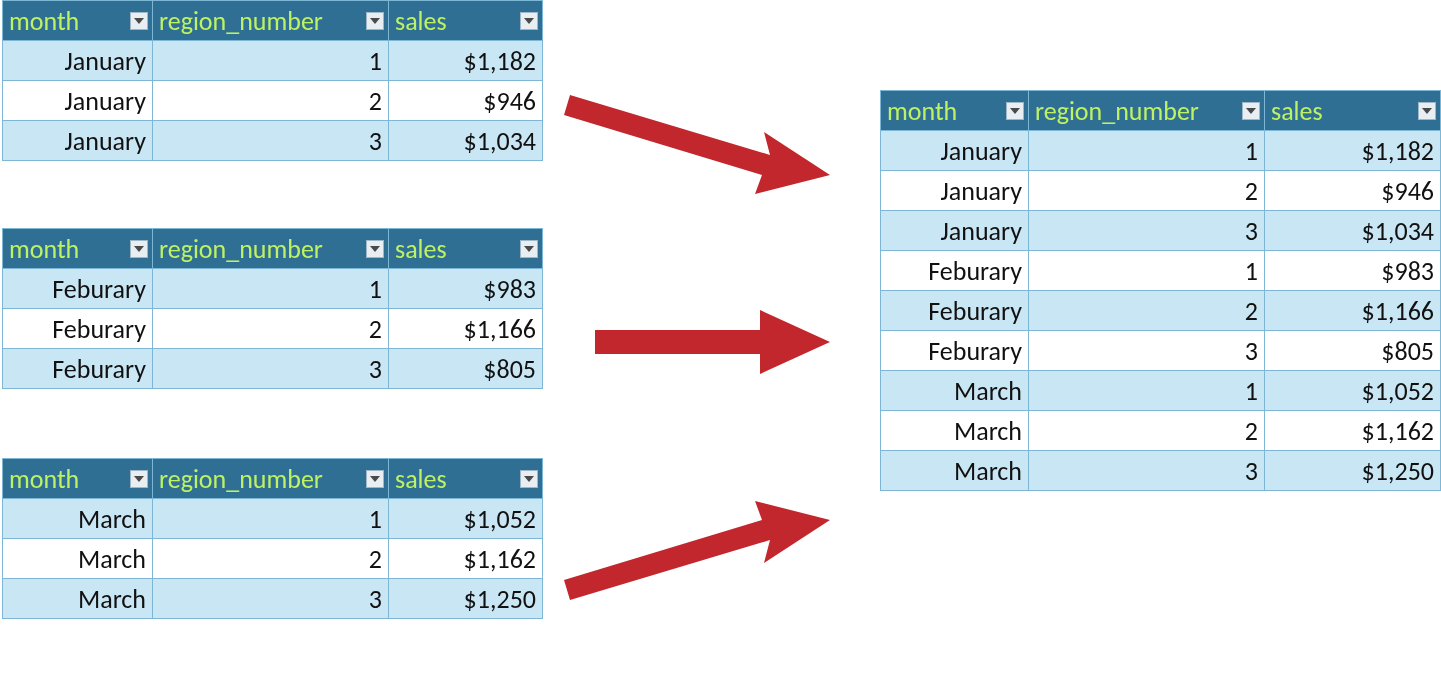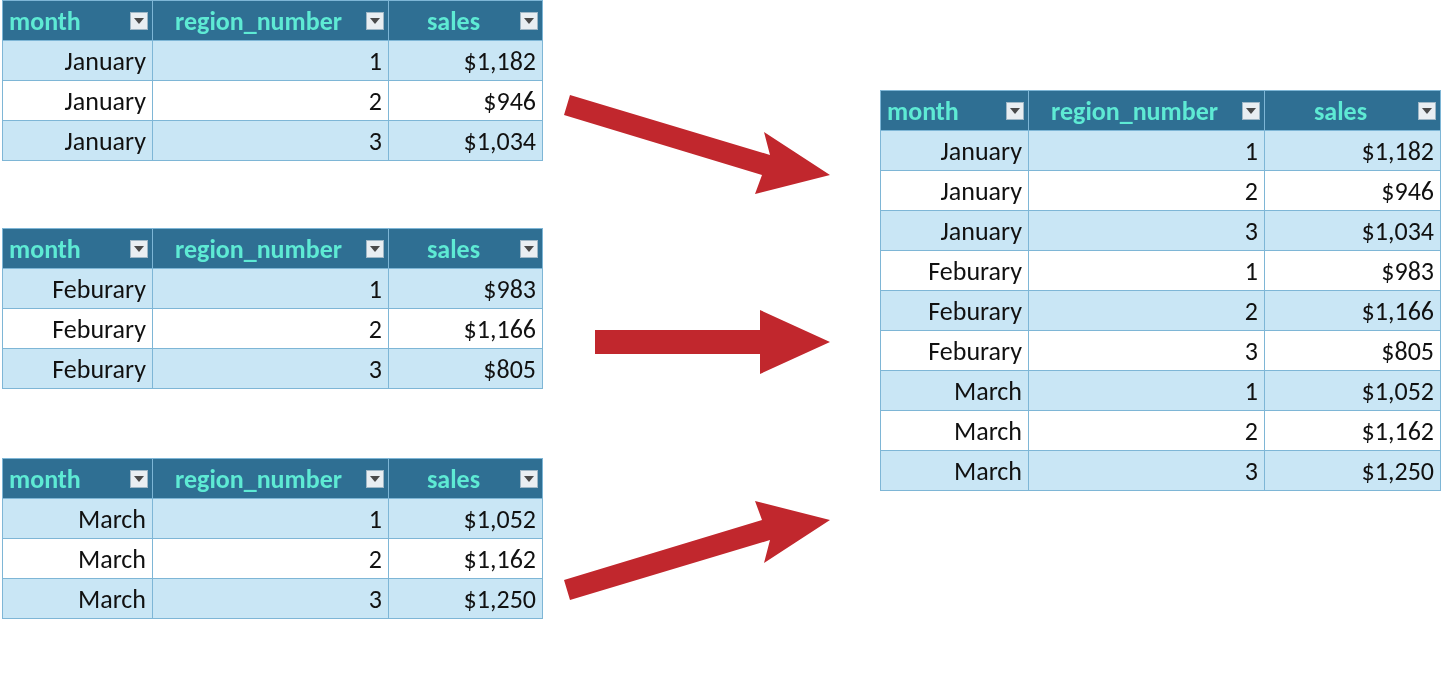--- a/index.html
+++ b/index.html
@@ -23,36 +23,36 @@
   .tbl th, .tbl td {
     border: 1px solid #7eb6d6;
     padding: 2px 6px;
     height: 40px;
     box-sizing: border-box;
     white-space: nowrap;
     overflow: hidden;
   }
   .tbl th {
     background: #2f6f93;
-    color: #5eead4;
-    font-weight: 700;
+    color: #bef264;
+    font-weight: 400;
     text-align: left;
     position: relative;
   }
   .tbl td { background: #ffffff; text-align: right; }
   .tbl tr.band td { background: #c9e6f5; }
   .col-month  { width: 150px; text-align: left; }
   .col-region { width: 236px; text-align: right; }
   .col-sales  { width: 154px; text-align: right; }
 
   .col-month-r  { width: 148px; text-align: left; }
   .col-region-r { width: 236px; text-align: right; }
   .col-sales-r  { width: 176px; text-align: right; }
 
-  th.col-region, th.col-sales, th.col-region-r, th.col-sales-r { text-align: center; }
+  th.col-region, th.col-sales, th.col-region-r, th.col-sales-r { text-align: left; }
 
   .filter-btn {
     position: absolute;
     right: 4px;
     top: 50%;
     transform: translateY(-50%);
     width: 18px;
     height: 18px;
     background: #e9eef2;
     border: 1px solid #9fb7c6;

